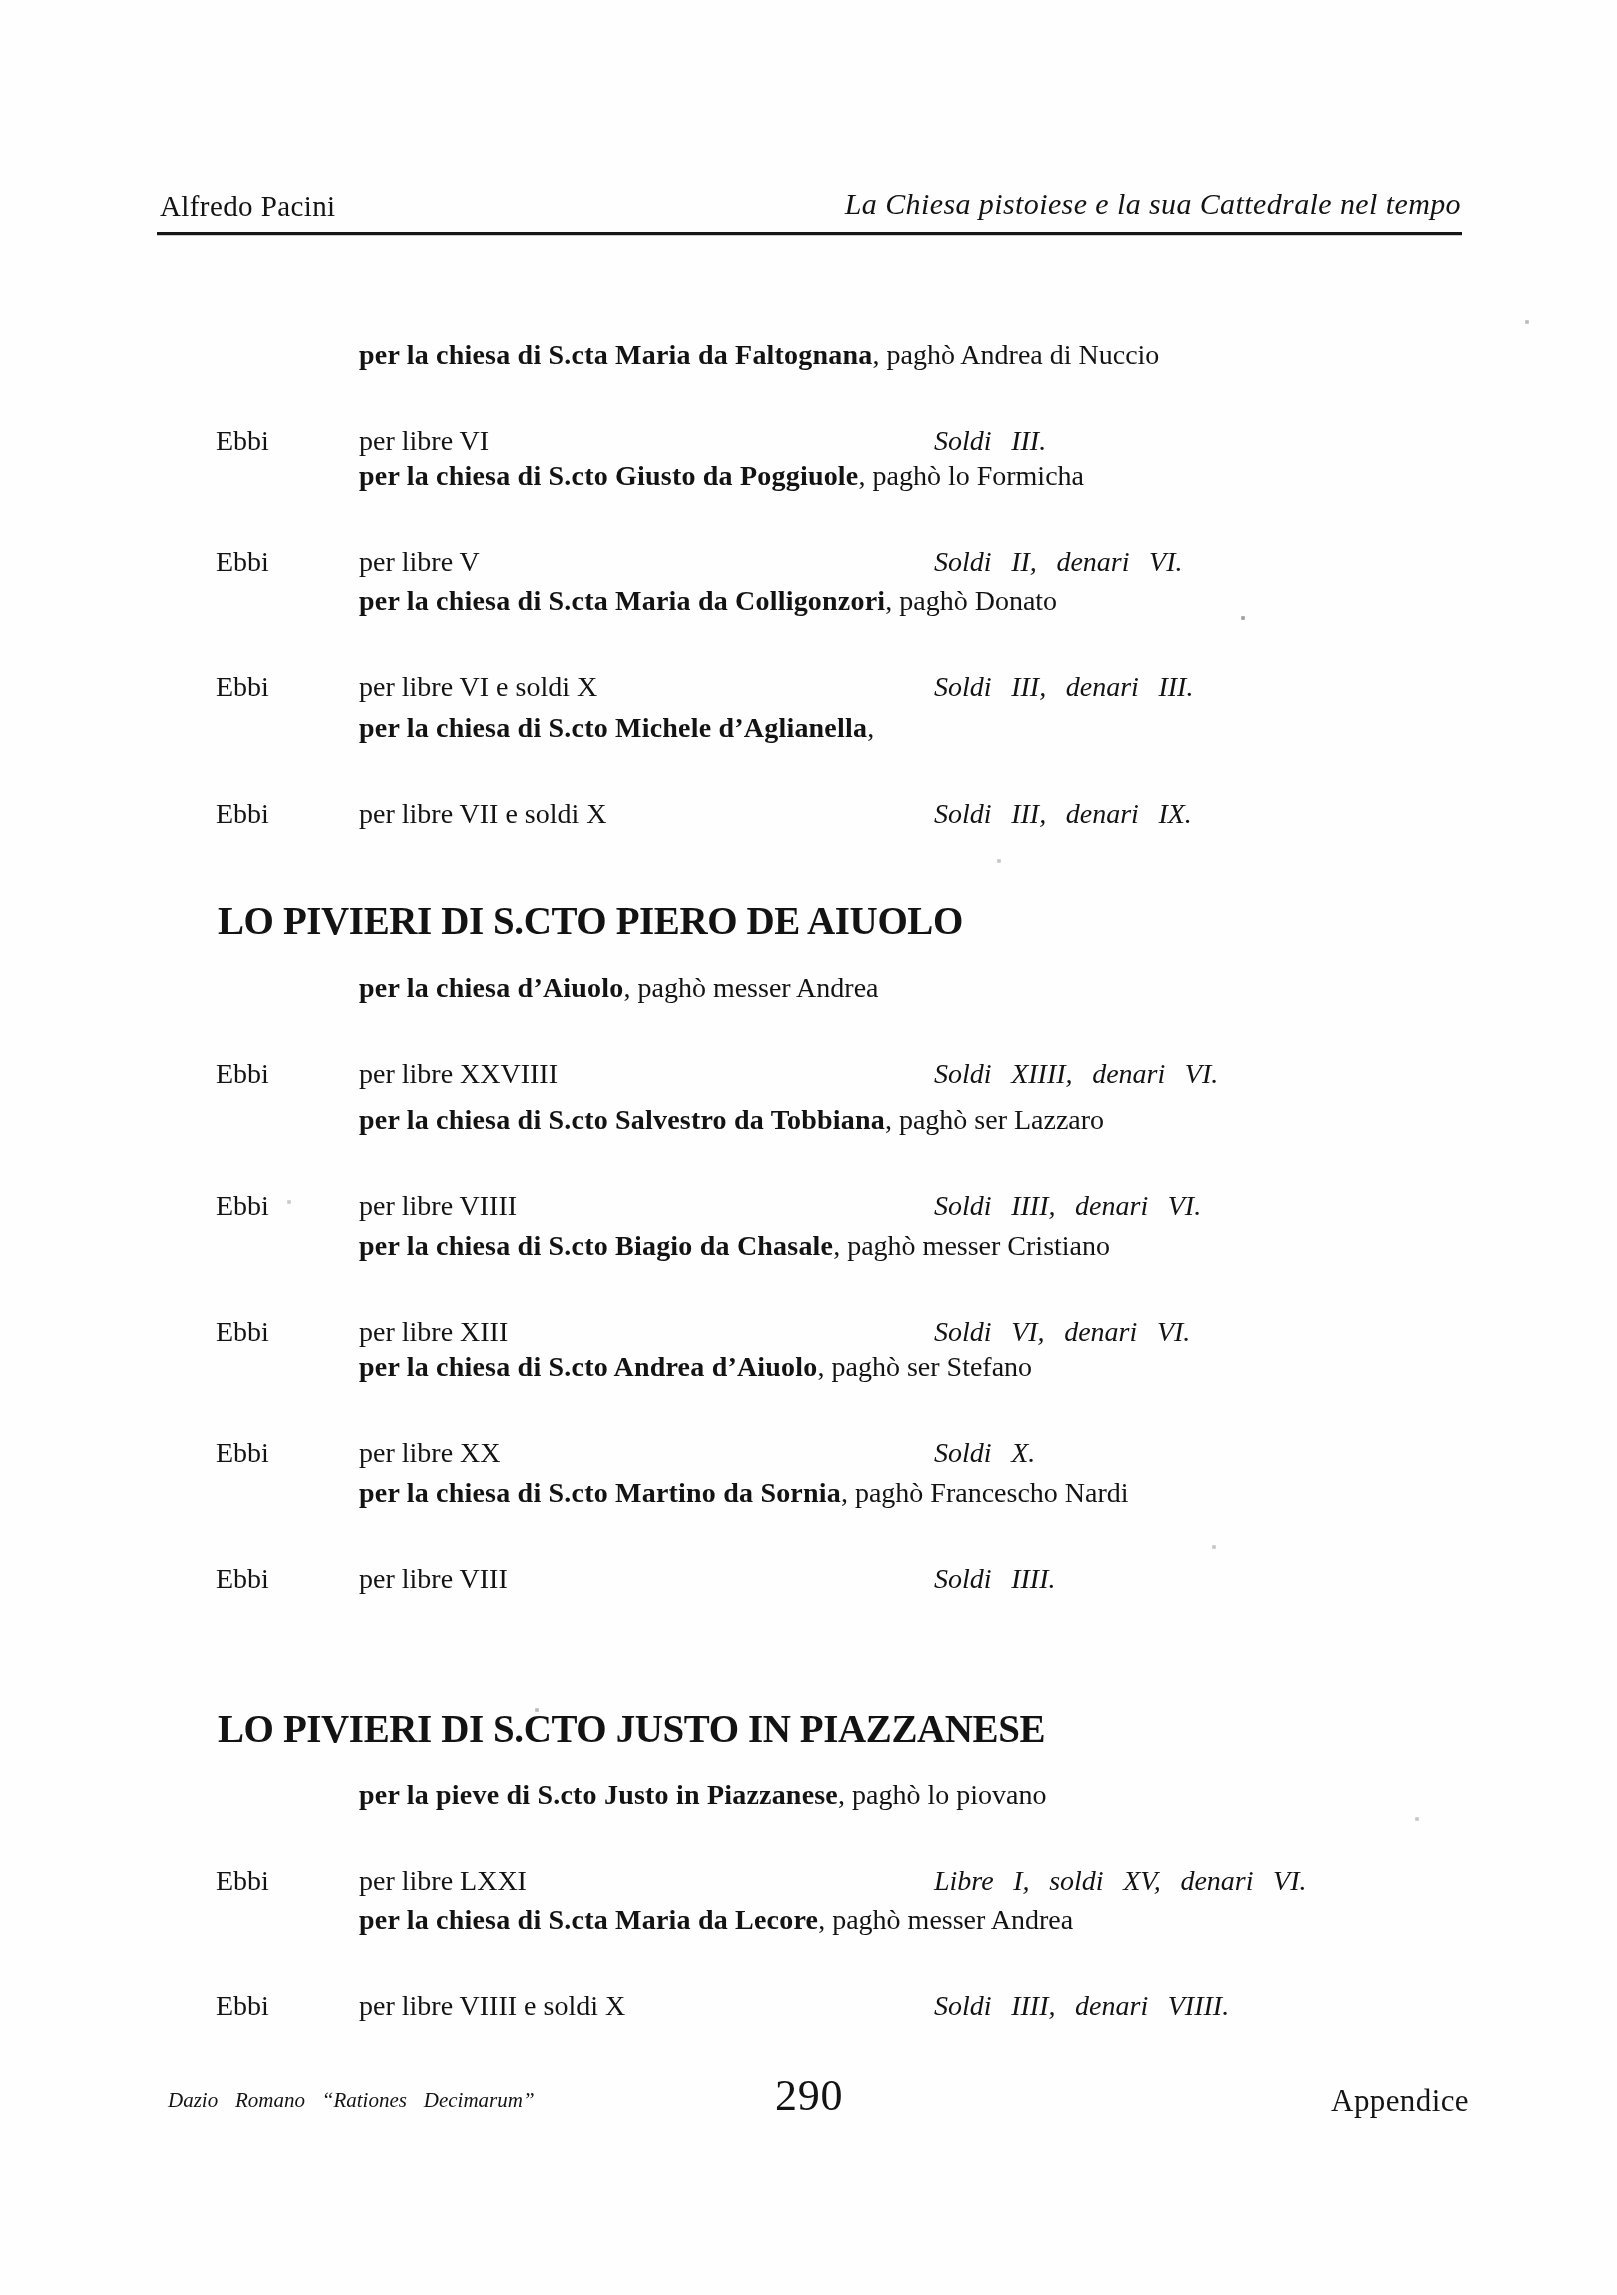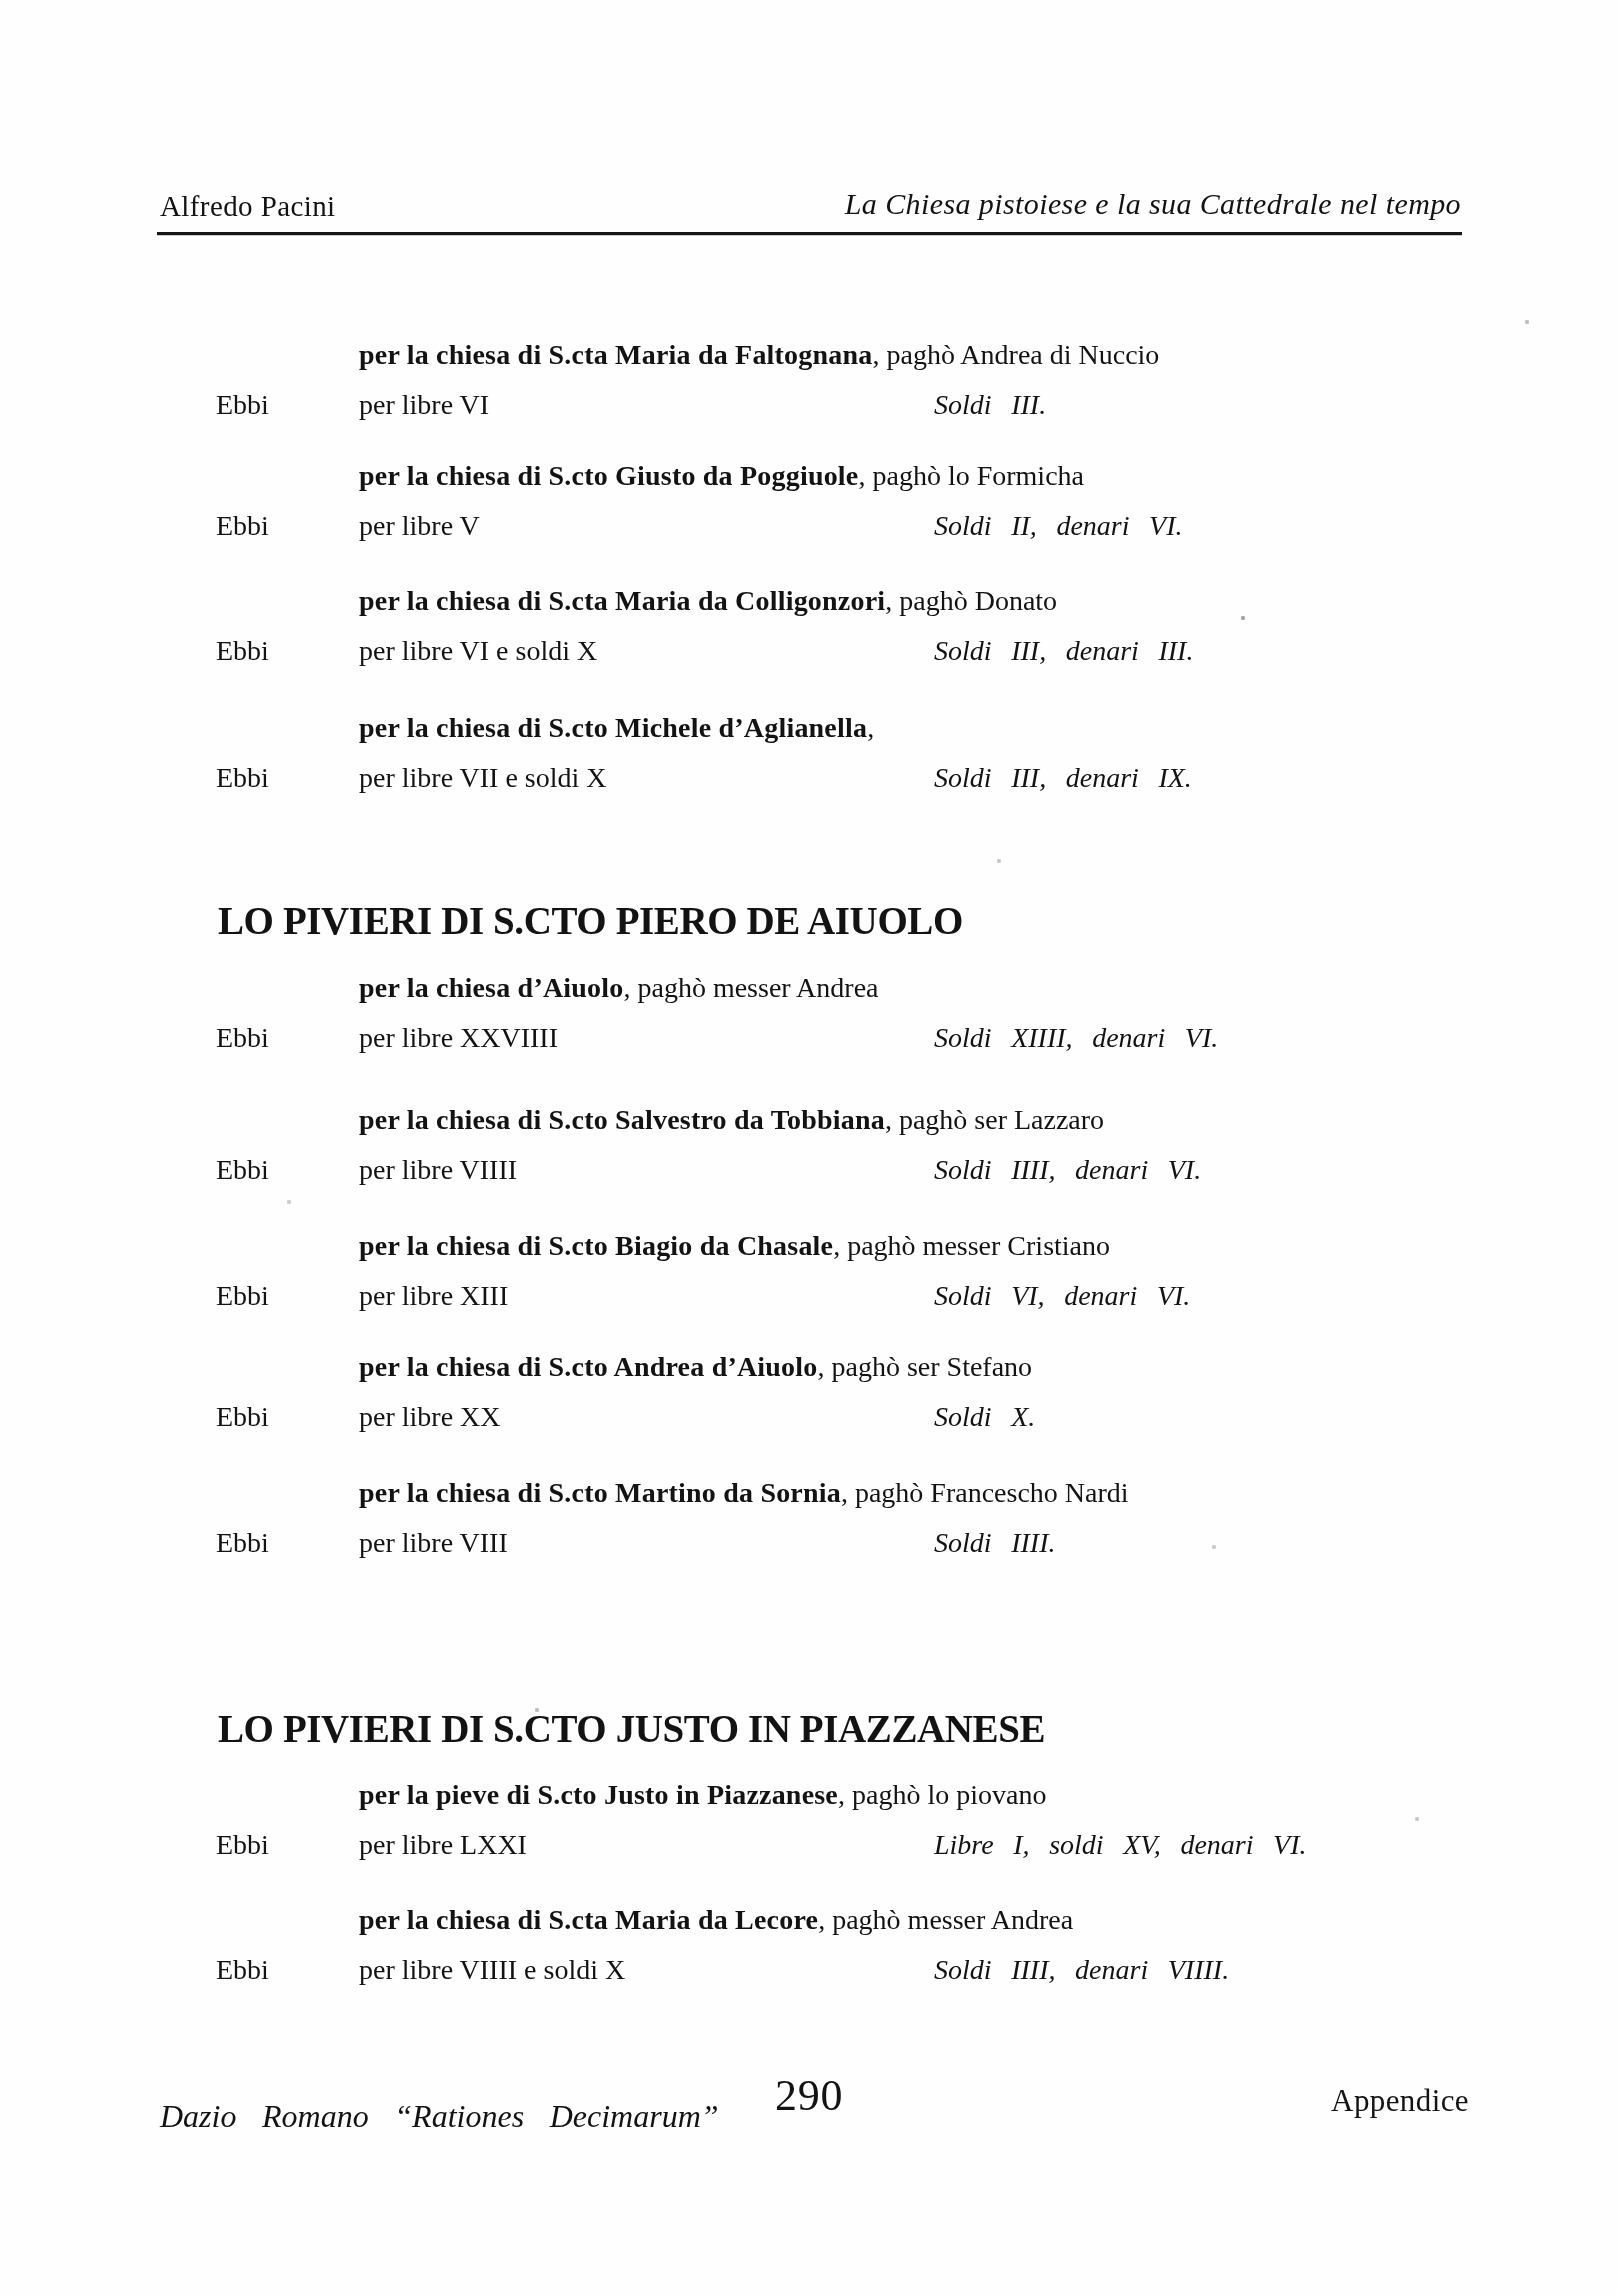--- a/index.html
+++ b/index.html
@@ -30,40 +30,39 @@
 
   
   .entry {
     position: absolute; left: 216px; width: 1266px;
     display: flex; align-items: flex-end;
     font-size: 28px; line-height: 50px;
   }
   .entry .lbl { flex: 0 0 143px; }
   .entry .body { flex: 1 1 auto; position: relative; }
   .entry .l1 b { font-weight: 700; letter-spacing: 0.2px; }
-  .entry .l2 { position: relative; }
+  .entry .l2 { position: relative; margin-top: 36px; }
   .entry .amount {
     position: absolute; left: 575px; top: 0;
     font-style: italic; word-spacing: 0.45em; white-space: nowrap;
   }
 
   
   .sec-heading {
     position: absolute; left: 218px;
     font-size: 39px; line-height: 49px; font-weight: 700; letter-spacing: -0.4px;
     white-space: nowrap;
     margin-top: 22px;
   }
 
   
   .ftr-source {
-    position: absolute; left: 160px; top: 2076px;
-    font-size: 32px; line-height: 49px; font-style: italic; word-spacing: 0.55em;
+    position: absolute; left: 168px; top: 2076px;
+    font-size: 21px; line-height: 49px; font-style: italic; word-spacing: 0.55em;
     white-space: nowrap;
-    margin-top: 16px;
   }
   .ftr-page {
     position: absolute; left: 775px; top: 2071px;
     font-size: 44px; line-height: 50px; letter-spacing: 0.8px;
   }
   .ftr-appendice {
     position: absolute; right: 149px; top: 2077px;
     font-size: 31px; line-height: 47px; letter-spacing: 0.4px;
   }
 

